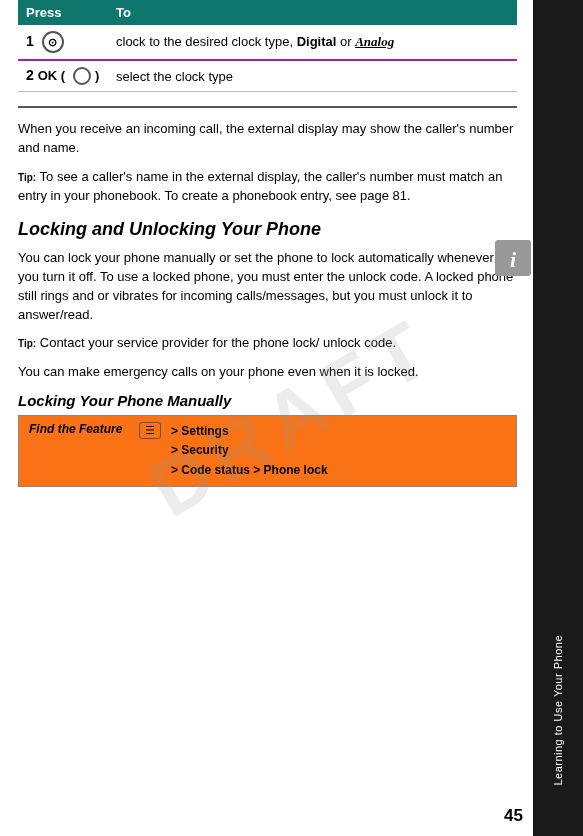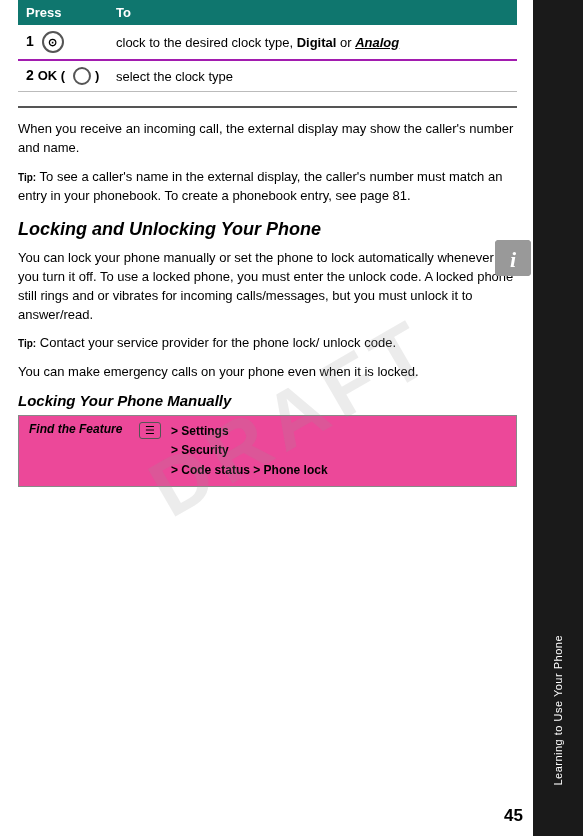--- a/index.html
+++ b/index.html
@@ -86,21 +86,21 @@
     }
 
     .digital-text {
       font-family: Arial, sans-serif;
       font-weight: bold;
       font-size: 13px;
       color: #000;
     }
 
     .analog-text {
-      font-family: Liberation Sans, sans-serif;
+      font-family: Liberation Serif, serif;
       font-weight: bold;
       font-size: 13px;
       font-style: italic;
       text-decoration: underline;
       color: #000;
     }
 
     .separator-line {
       border: none;
       border-top: 2px solid #555;
@@ -131,21 +131,21 @@
     }
 
     
     .find-feature-box {
       display: flex;
       flex-direction: row;
       align-items: flex-start;
       border: 1.5px solid #888;
       padding: 6px 10px;
       margin-top: 6px;
-      background: #ec4899;
+      background: #f97316;
     }
 
     .find-feature-label {
       font-weight: bold;
       font-size: 12px;
       font-style: italic;
       min-width: 110px;
       color: #000;
     }
 

